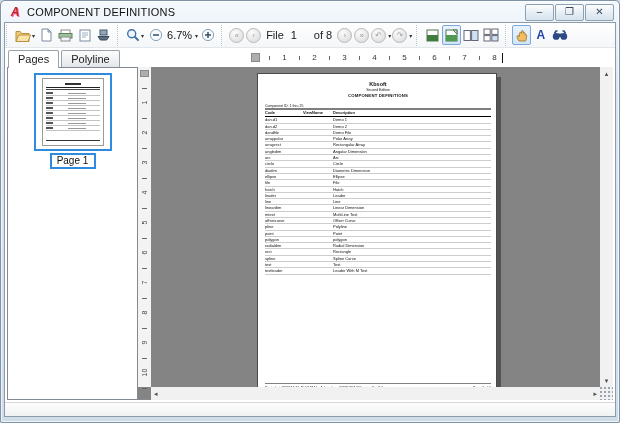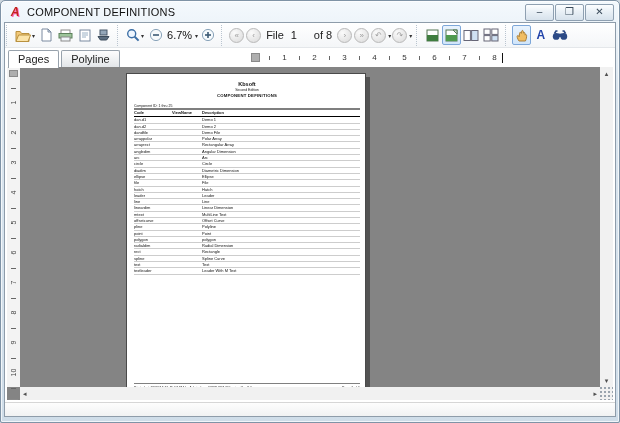--- a/index.html
+++ b/index.html
@@ -295,20 +295,38 @@
           <span class="hr-cell"><span class="hr-tick"></span></span>
           <span class="hr-cell">7</span>
           <span class="hr-cell"><span class="hr-tick"></span></span>
           <span class="hr-cell">8</span>
           <span class="hr-cursor"></span>
         </span>
     </div>
 
     <div class="content">
 
+      <div class="thumb-panel">
+        <div class="thumb-sel">
+          <div class="thumb-page">
+            <div class="thumb-title"></div>
+            <div class="thumb-head"></div>
+            <i class="trow"></i>
+              <i class="trow"></i>
+              <i class="trow"></i>
+              <i class="trow"></i>
+            <i class="trow"></i>
+              <i class="trow"></i>
+              <i class="trow"></i>
+              <i class="trow"></i>
+            <div class="thumb-foot"></div>
+          </div>
+        </div>
+        <div class="thumb-caption">Page 1</div>
+      </div>
 
       <div class="preview">
         <div class="v-ruler">
             <span class="vr-box" style="top: 3px;"></span>
             <span class="vtick" style="top: 21px;"></span>
             <span class="vnum" style="top: 32px;">1</span>
             <span class="vtick" style="top: 51px;"></span>
             <span class="vnum" style="top: 62px;">2</span>
             <span class="vtick" style="top: 81px;"></span>
             <span class="vnum" style="top: 92px;">3</span>

